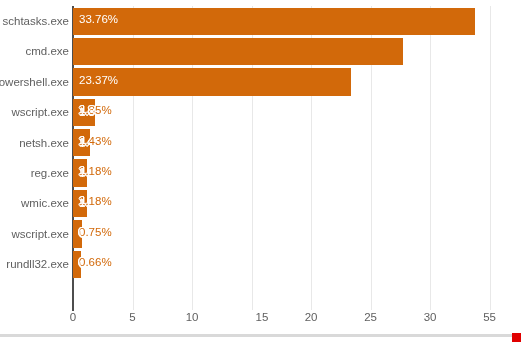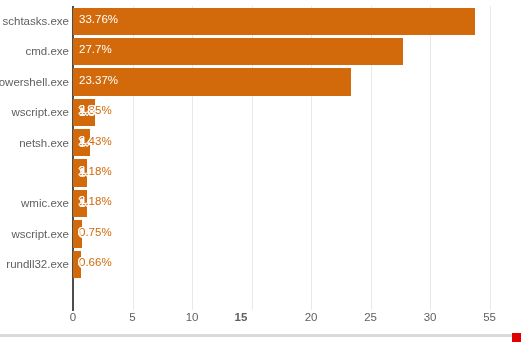--- a/index.html
+++ b/index.html
@@ -181,21 +181,20 @@
         <div class="bar-wrap" style="width: 401.862px;">
           <div class="bar" style="background: rgb(210, 105, 10);"></div>
         </div>
         <div class="bar-value" style="left: 79px; position: absolute;">33.76%</div>
       </div>
       <div class="row">
         <div class="cat-label">cmd.exe</div>
         <div class="bar-wrap" style="width: 329.727px;">
           <div class="bar" style="background: rgb(210, 105, 10);"></div>
         </div>
-        <div class="bar-value" style="left: 79px; position: absolute;">27.7%</div>
       </div>
       <div class="row">
         <div class="cat-label">powershell.exe</div>
         <div class="bar-wrap" style="width: 278.184px;">
           <div class="bar" style="background: rgb(210, 105, 10);"></div>
         </div>
         <div class="bar-value" style="left: 79px; position: absolute;">23.37%</div>
       </div>
       <div class="row narrow">
         <div class="cat-label">wscript.exe</div>
@@ -211,20 +210,21 @@
         <div class="cat-label">netsh.exe</div>
         <div class="bar-wrap" style="width: 17.022px;">
           <div class="bar" style="background: rgb(210, 105, 10);"></div>
         </div>
         <div class="bar-value" style="left: 79px; position: absolute;">1.43%</div>
         <div class="bar-value-clip" style="width: 17.022px;">
           <span>1.43%</span>
         </div>
       </div>
       <div class="row narrow">
+        <div class="cat-label">reg.exe</div>
         <div class="bar-wrap" style="width: 14.0461px;">
           <div class="bar" style="background: rgb(210, 105, 10);"></div>
         </div>
         <div class="bar-value" style="left: 79px; position: absolute;">1.18%</div>
         <div class="bar-value-clip" style="width: 14.0461px;">
           <span>1.18%</span>
         </div>
       </div>
       <div class="row narrow">
         <div class="cat-label">wmic.exe</div>
@@ -255,21 +255,21 @@
         <div class="bar-value-clip" style="width: 7.8563px;">
           <span>0.66%</span>
         </div>
       </div>
     </div>
 
   <div class="xaxis" id="xaxis">
       <div class="xtick" style="left: 73px;">0</div>
       <div class="xtick" style="left: 132.517px;">5</div>
       <div class="xtick" style="left: 192.035px; text-align: right;">10</div>
-      <div class="xtick" style="left: 241px; font-weight: bold;">15</div>
+      <div class="xtick" style="left: 262px;">15</div>
       <div class="xtick" style="left: 311.07px;">20</div>
       <div class="xtick" style="left: 370.587px;">25</div>
       <div class="xtick" style="left: 430.105px; text-align: right;">30</div>
       <div class="xtick" style="left: 489.622px;">55</div>
     </div>
 
   <div class="bottom-rule"></div>
 
   <div class="cursor-marker"></div>
 

